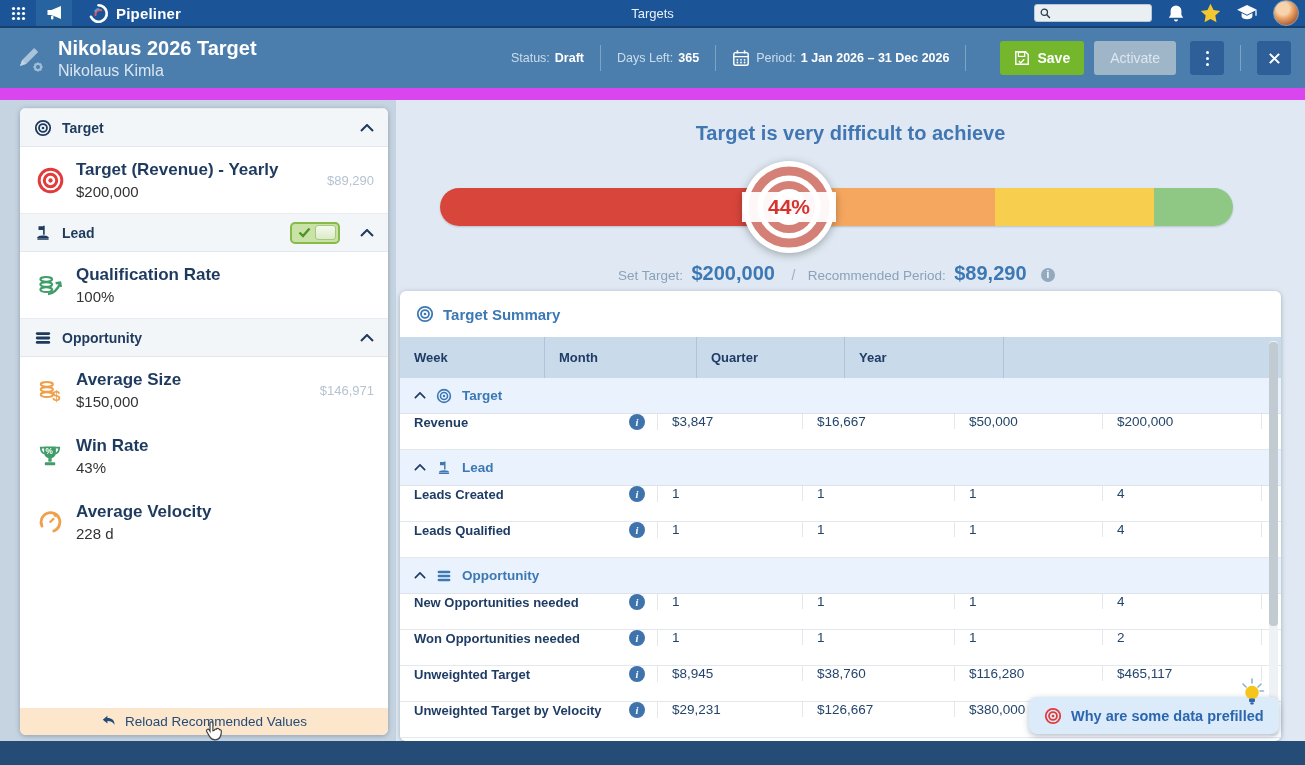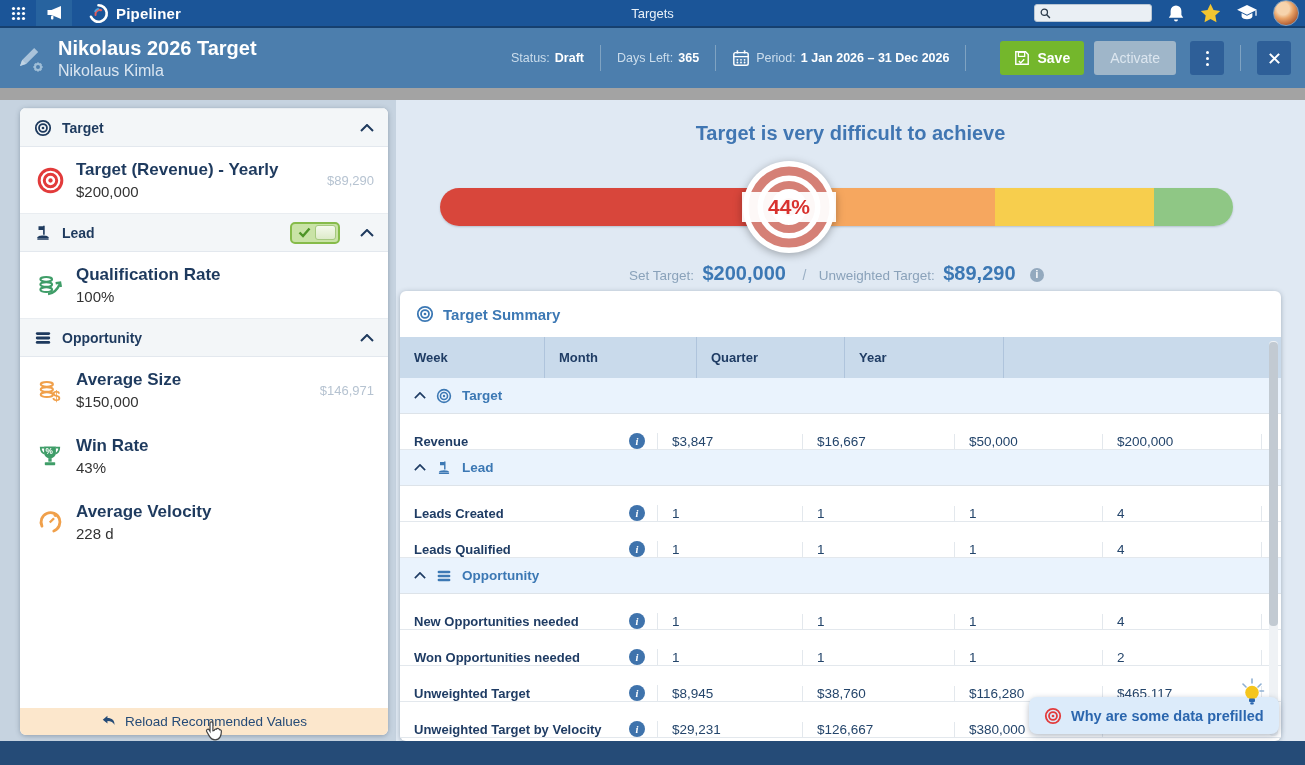--- a/index.html
+++ b/index.html
@@ -1,17 +1,17 @@
 <!DOCTYPE html>
 <html><head>
 <meta charset="utf-8">
 <style>
   * { margin:0; padding:0; box-sizing:border-box; }
   body { font-family:"Liberation Sans", sans-serif; }
-  .app { position:relative; width:1305px; height:765px; overflow:hidden; background:#a3a3a3; }
+  .app { position:relative; width:1305px; height:765px; overflow:hidden; background:#d946ef; }
 
   
   .topbar { position:absolute; top:0; left:0; right:0; height:28px; background:#1B5598;
             border-bottom:2px solid #16406F; display:flex; align-items:center; }
   .tile { width:36px; height:26px; display:flex; align-items:center; justify-content:center; cursor:pointer; }
   .tile.mega { background:#27639F; }
   .brand { display:flex; align-items:center; gap:7px; margin-left:16px; }
   .brand-name { color:#fff; font-size:15px; font-weight:bold; letter-spacing:.2px; }
   .top-center { position:absolute; left:50%; transform:translateX(-50%); color:#E8F0F8; font-size:13px; }
   .top-right { margin-left:auto; display:flex; align-items:center; gap:15px; padding-right:6px; }
@@ -90,21 +90,21 @@
   
   .card { position:absolute; left:400px; top:191px; width:881px; height:450px; background:#fff;
           border-radius:6px 6px 6px 6px; box-shadow:0 1px 5px rgba(40,60,80,.35); overflow:hidden; }
   .card-title { height:46px; display:flex; align-items:center; gap:9px; padding:0 16px;
                 font-size:15px; font-weight:bold; color:#3C78B4; }
   .thead { height:41px; background:#C9DAEB; display:flex; }
   .thead .th { display:flex; align-items:center; padding-left:14px; font-size:13px; font-weight:bold;
                color:#1F3C64; border-right:1px solid #AFC4DC; }
   .c-metric { width:258px; } .c-week { width:145px; } .c-month { width:152px; }
   .c-quarter { width:148px; } .c-year { width:159px; }
-  .trow { height:36px; display:flex; align-items:flex-end; border-bottom:1px solid #E3E8ED; background:#fff; }
+  .trow { height:36px; display:flex; align-items:flex-start; border-bottom:1px solid #E3E8ED; background:#fff; }
   .trow .td { display:flex; align-items:center; padding-left:14px; font-size:13.5px; color:#24456B;
               border-right:1px solid #E3E8ED; }
   .td.metric { justify-content:space-between; padding-right:12px; font-weight:bold; color:#1F3C64; font-size:13px; }
   .grow { height:36px; display:flex; align-items:center; gap:10px; padding-left:14px;
           background:#EAF3FD; border-bottom:1px solid #DDE3E9; cursor:pointer; }
   .grow .glabel { font-size:13.5px; font-weight:bold; color:#3C78B4; }
   .info { width:16px; height:16px; min-width:16px; border-radius:50%; background:#3F73AC; color:#fff;
           font-size:10.5px; font-weight:bold; display:flex; align-items:center; justify-content:center;
           font-family:"Liberation Serif", serif; font-style:italic; cursor:pointer; }
   .vscroll { position:absolute; top:50px; right:3px; bottom:5px; width:9px; background:#EFF2F5; border-radius:4px; }
@@ -273,21 +273,21 @@
           <circle cx="47" cy="47" r="9" fill="#CE6A5E" opacity=".85"></circle>
           <rect x="0" y="32" width="94" height="30" fill="#fff" opacity=".94"></rect>
         </svg>
         <div class="marker-pct">44%</div>
       </div>
 
       <div class="set-line">
         <span class="lbl">Set Target:</span>
         <span class="val">$200,000</span>
         <span class="sep">/</span>
-        <span class="lbl">Unweighted Target:</span>
+        <span class="lbl">Recommended Period:</span>
         <span class="val">$89,290</span>
         <span class="mini-info">i</span>
       </div>
     </div>
 
     <div class="sidebar">
 
       <div class="s-head">
         <svg width="18" height="18" viewBox="0 0 20 20" style="color:#1E3A5E">
           <circle cx="10" cy="10" r="8" fill="none" stroke="currentColor" stroke-width="2"></circle>

